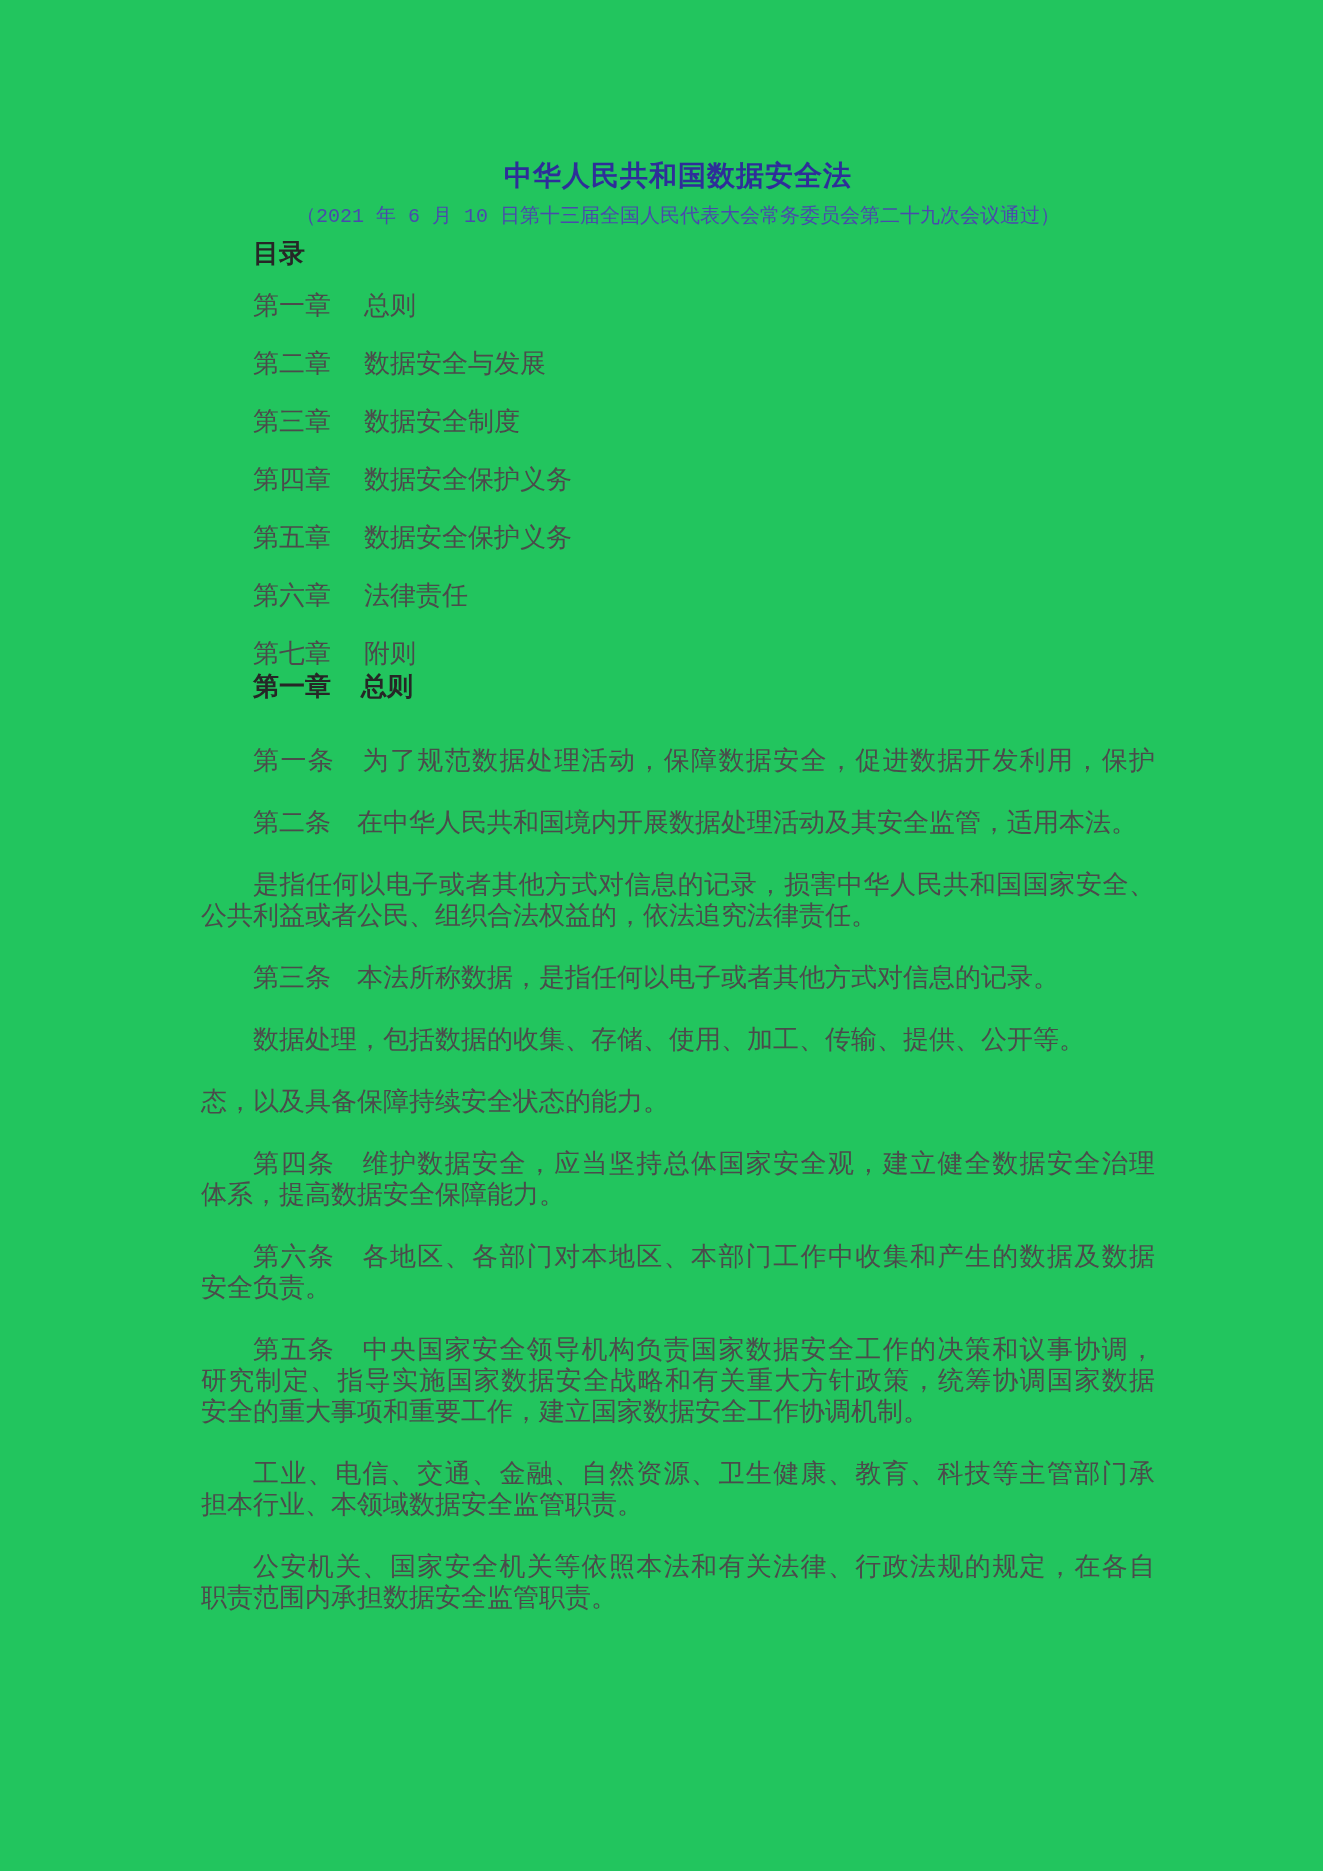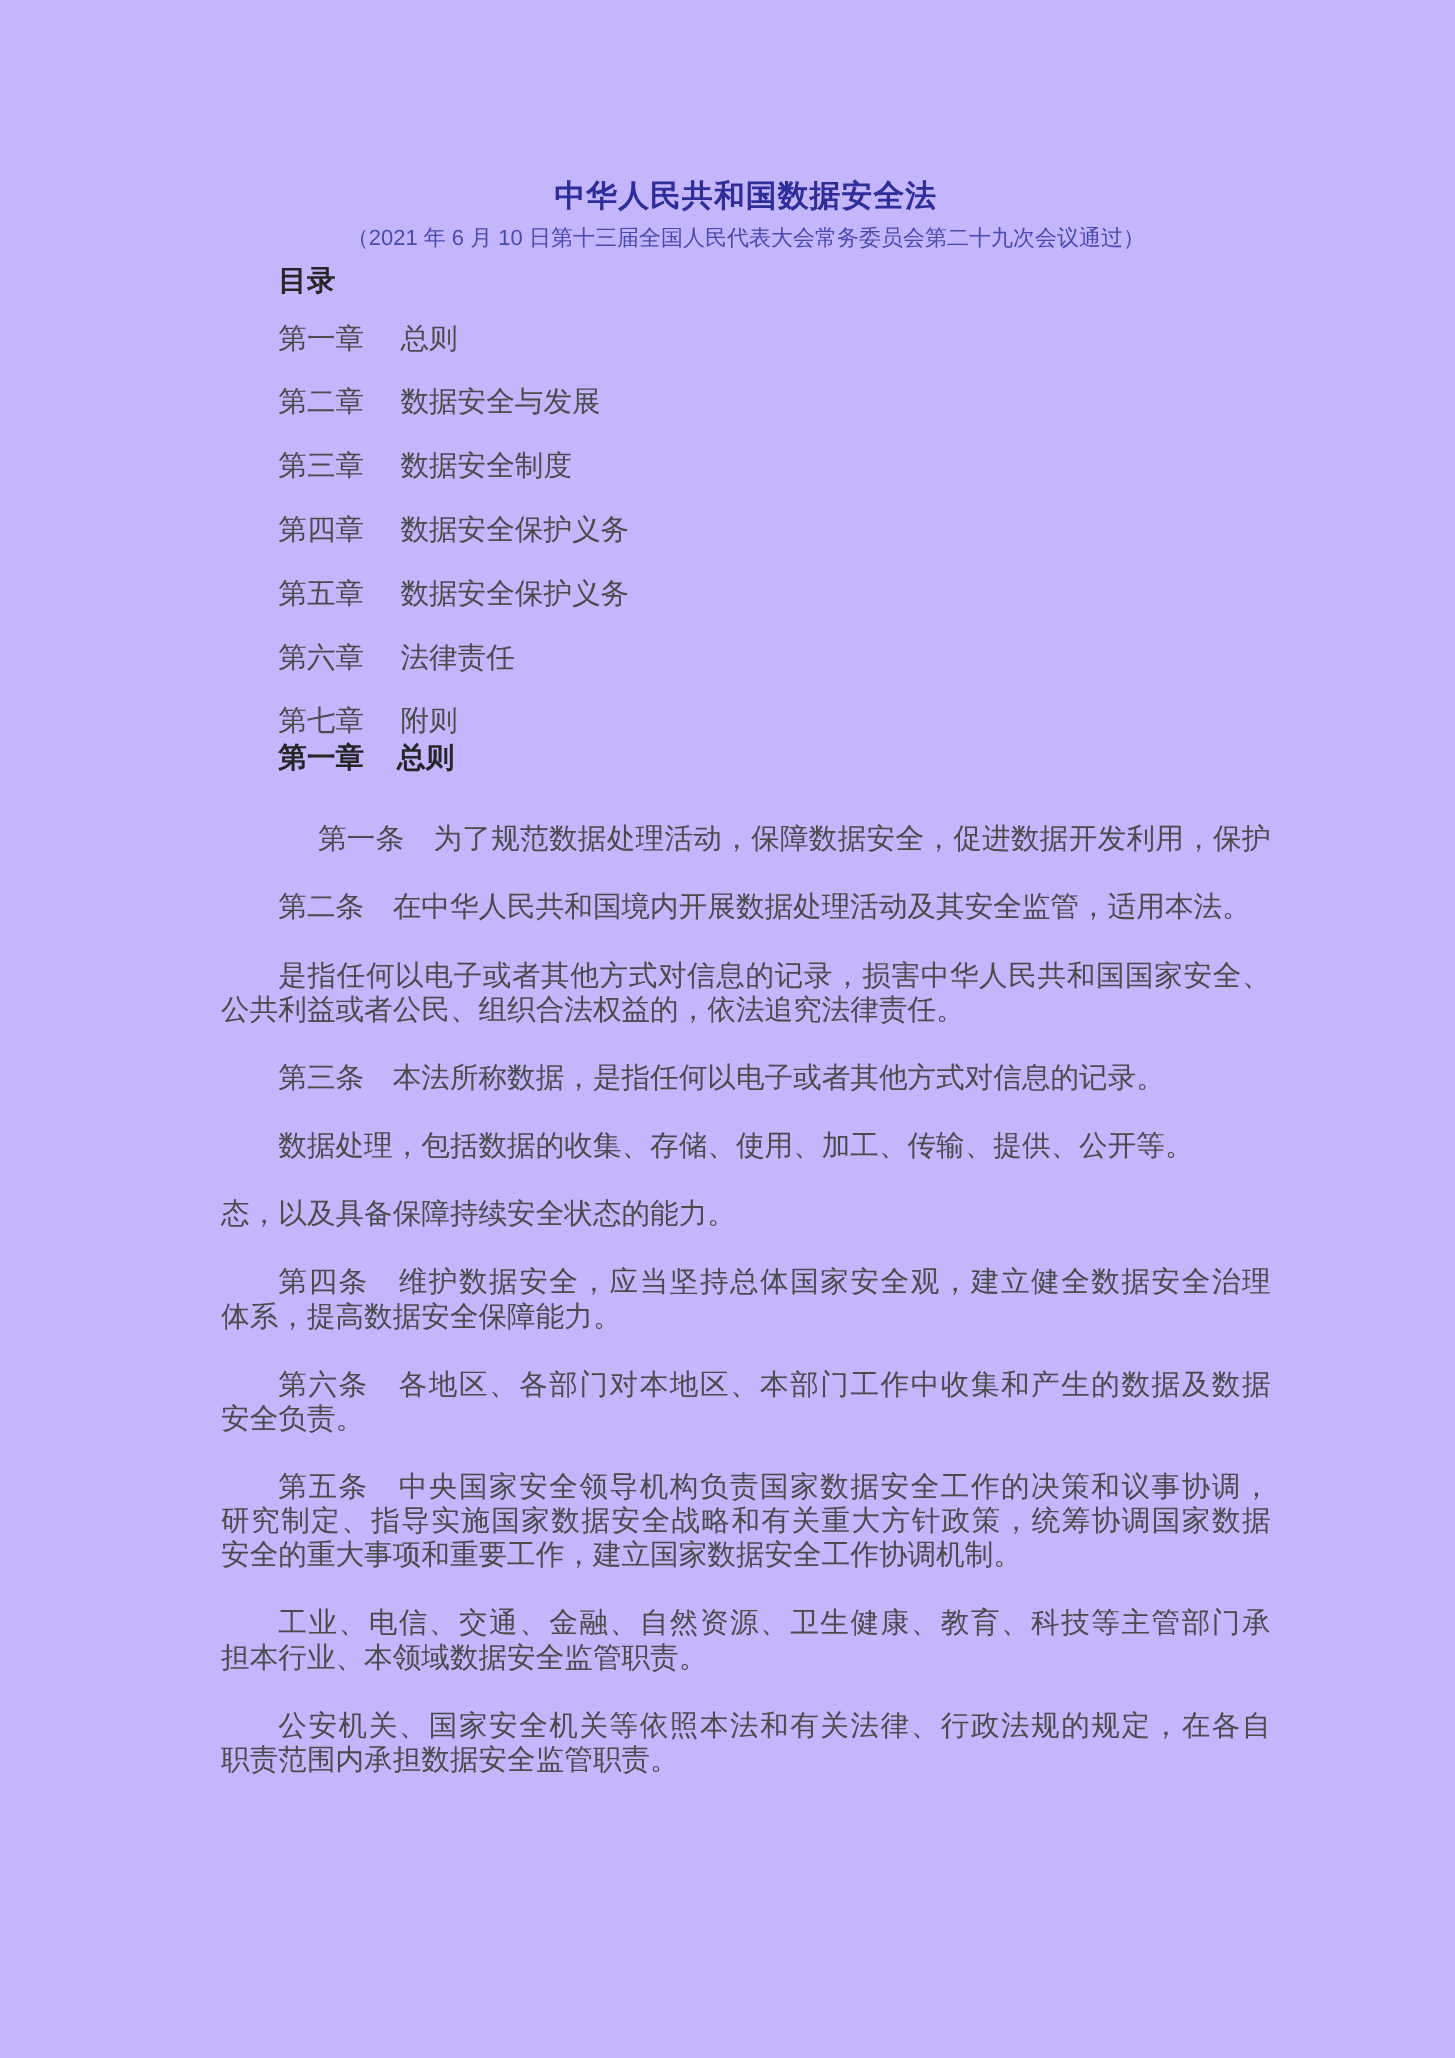--- a/index.html
+++ b/index.html
@@ -6,23 +6,23 @@
     margin: 0;
     padding: 0;
     background: #ffffff;
   }
   .page {
     position: relative;
     width: 1323px;
     height: 1871px;
     box-sizing: border-box;
     padding: 158px 168px 0 201px;
-    background: #c4b5fd;
+    background: #22c55e;
     overflow: hidden;
-    font-family: Liberation Sans, sans-serif;
+    font-family: Liberation Mono, monospace;
     font-size: 26px;
     color: var(--body-color, #4b4b4b);
   }
   .doc-title {
     text-align: center;
     font-size: 28px;
     font-weight: bold;
     line-height: 40px;
     letter-spacing: 1px;
     color: var(--title-color, #2e2e99);
@@ -49,21 +49,21 @@
   .toc-row .chap { margin-right: 33px; }
   .chapter-heading {
     margin-top: 2px;
     padding-left: 52px;
     line-height: 31px;
     font-weight: bold;
     color: var(--heading-color, #262626);
   }
   .chapter-heading .chap { margin-right: 30px; }
   .para { margin-top: 31px; }
-  #body .para:first-child { margin-top: 43px; margin-left: 36px; }
+  #body .para:first-child { margin-top: 43px; }
   .pline {
     line-height: 31px;
     text-align: justify;
     text-align-last: justify;
   }
   .pline.first { text-indent: 52px; }
   .pline.last { text-align-last: left; }
 </style>
 </head>
 <body>

